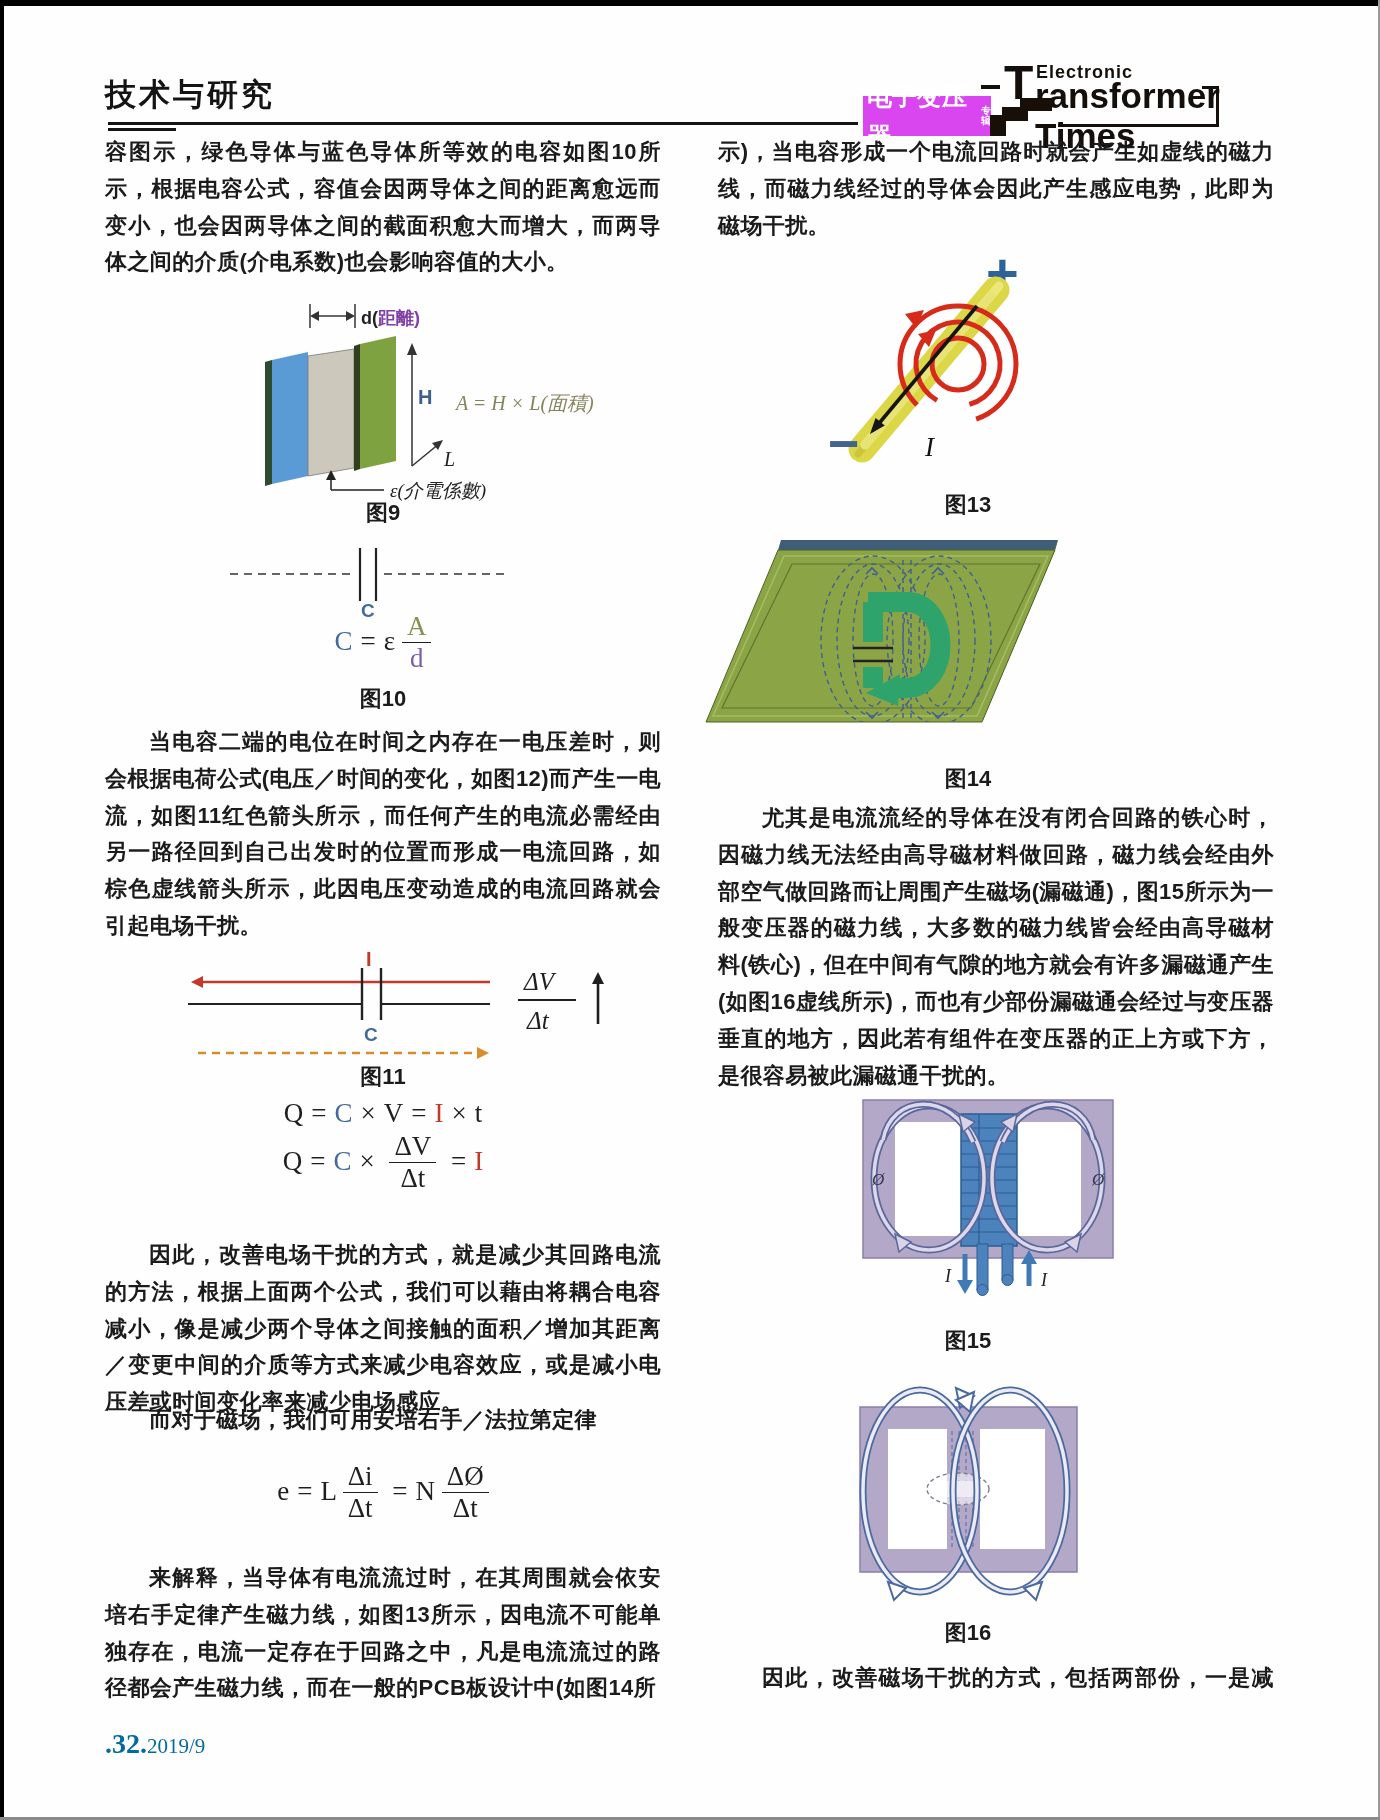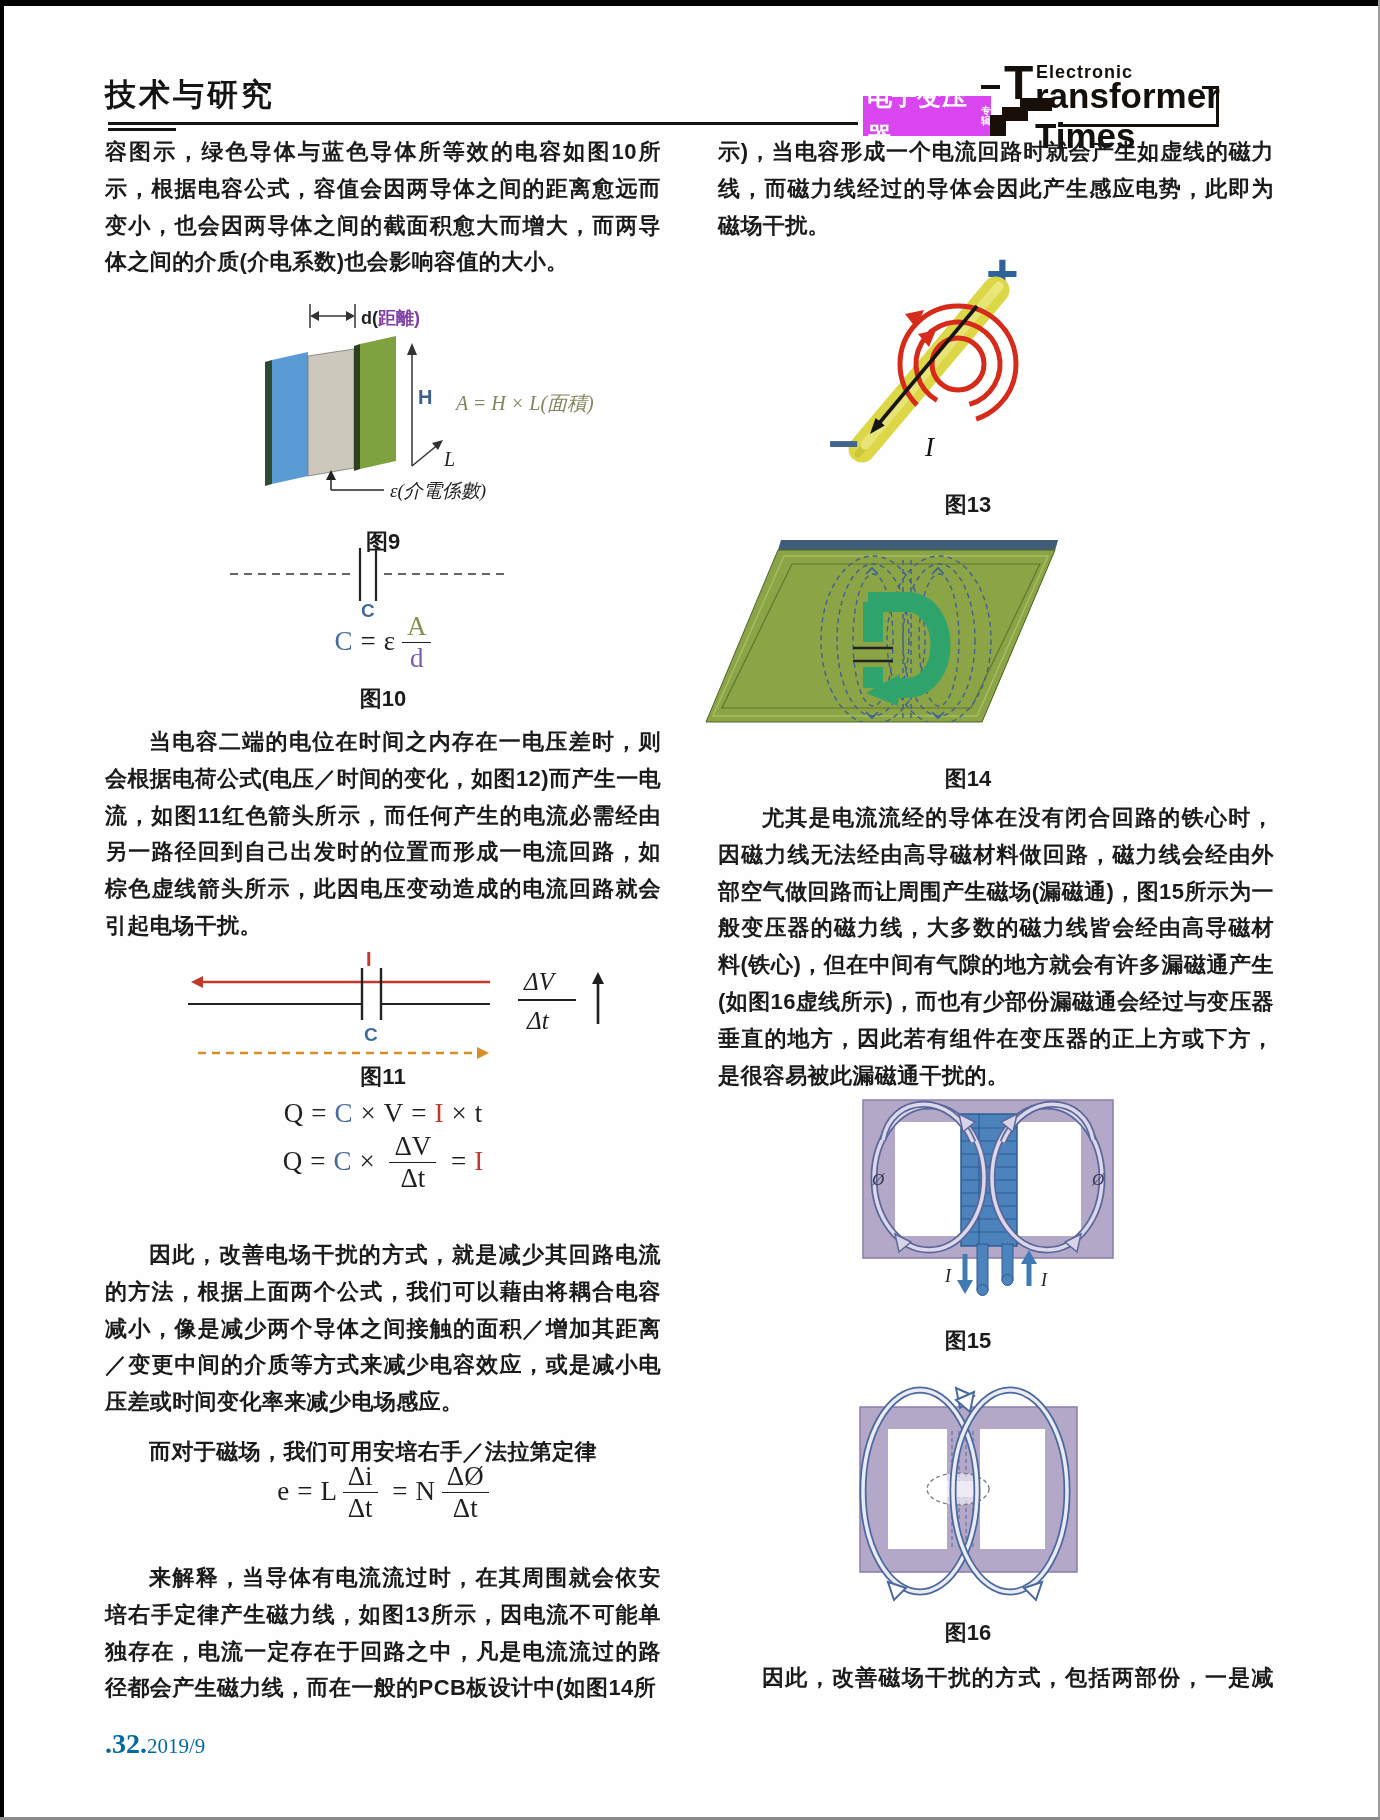--- a/index.html
+++ b/index.html
@@ -48,32 +48,32 @@
   .frac .bot{display:block;padding-top:1px;}
   .c-steel{color:#44699d;}
   .c-red{color:#c0392b;}
   .c-green{color:#8a9150;}
   .c-purple{color:#7b5ea7;}
 
   
   .figsvg{position:absolute;}
   #p-l1{left:105px;top:134px;}
   #fig9{left:150px;top:298px;}
-  #cap9{left:105px;top:498px;width:556px;margin-top:29px;}
+  #cap9{left:105px;top:498px;width:556px;}
   #fig10{left:205px;top:545px;}
   #f10formula{left:105px;top:612px;width:556px;}
   #cap10{left:105px;top:684px;width:556px;}
   #p-l2{left:105px;top:724px;}
   #fig11{left:158px;top:948px;}
   #cap11{left:105px;top:1062px;width:556px;}
   #f12line1{left:105px;top:1098px;width:556px;}
   #f12line2{left:105px;top:1132px;width:556px;}
   #cap12{left:105px;top:1196px;width:556px;}
   #p-l3{left:105px;top:1237px;}
-  #p-l4{left:105px;top:1434px;}
+  #p-l4{left:105px;top:1402px;}
   #faraday{left:105px;top:1462px;width:556px;}
   #p-l5{left:105px;top:1560px;}
   .footer{position:absolute;left:105px;top:1728px;color:#0369a1;
     font-family:"Liberation Serif",serif;}
   .footer .pg{font-size:28px;font-weight:bold;}
   .footer .iss{font-size:21px;}
 
   #p-r1{left:718px;top:134px;}
   #fig13{left:740px;top:214px;}
   #cap13{left:718px;top:490px;width:500px;}

